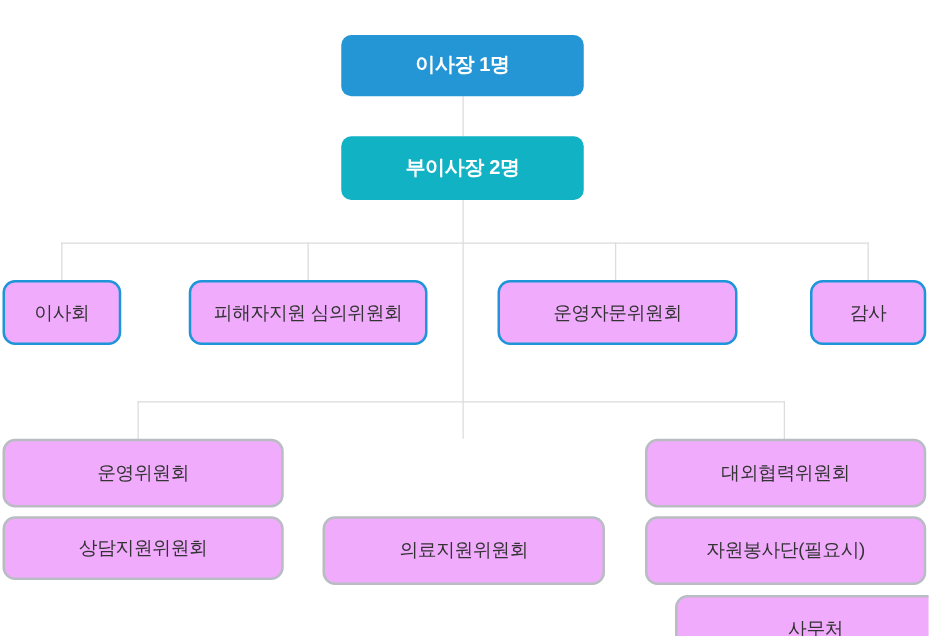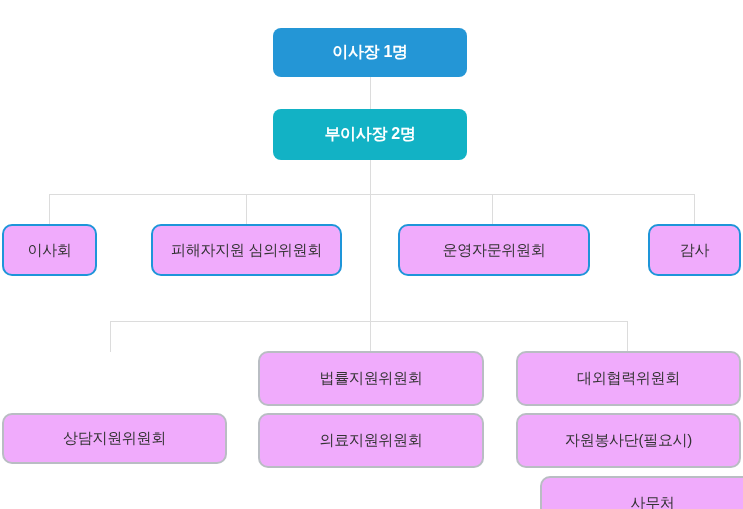--- a/index.html
+++ b/index.html
@@ -40,22 +40,22 @@
 
   <div class="node filled blue" style="left:273px;top:4px;width:194px;height:49px">이사장 1명</div>
 
   <div class="node filled teal" style="left:273px;top:85px;width:194px;height:51px">부이사장 2명</div>
 
   <div class="node outline-blue" style="left:2px;top:200px;width:95px;height:52px">이사회</div>
   <div class="node outline-blue" style="left:151px;top:200px;width:191px;height:52px">피해자지원 심의위원회</div>
   <div class="node outline-blue" style="left:648px;top:200px;width:93px;height:52px">감사</div>
   <div class="node outline-blue" style="left:398px;top:200px;width:192px;height:52px">운영자문위원회</div>
 
+  <div class="node outline-gray" style="left:2px;top:327px;width:225px;height:55px">운영위원회</div>
   <div class="node outline-gray" style="left:2px;top:389px;width:225px;height:51px">상담지원위원회</div>
 
-  <div class="node outline-gray" style="left:258px;top:327px;width:226px;height:55px">법률지원위원회</div>
   <div class="node outline-gray" style="left:258px;top:389px;width:226px;height:55px">의료지원위원회</div>
 
   <div class="node outline-gray" style="left:516px;top:327px;width:225px;height:55px">대외협력위원회</div>
   <div class="node outline-gray" style="left:516px;top:389px;width:225px;height:55px">자원봉사단(필요시)</div>
   <div class="node outline-gray" style="left:540px;top:452px;width:225px;height:55px">사무처</div>
 
 </div>
 
 </body></html>

